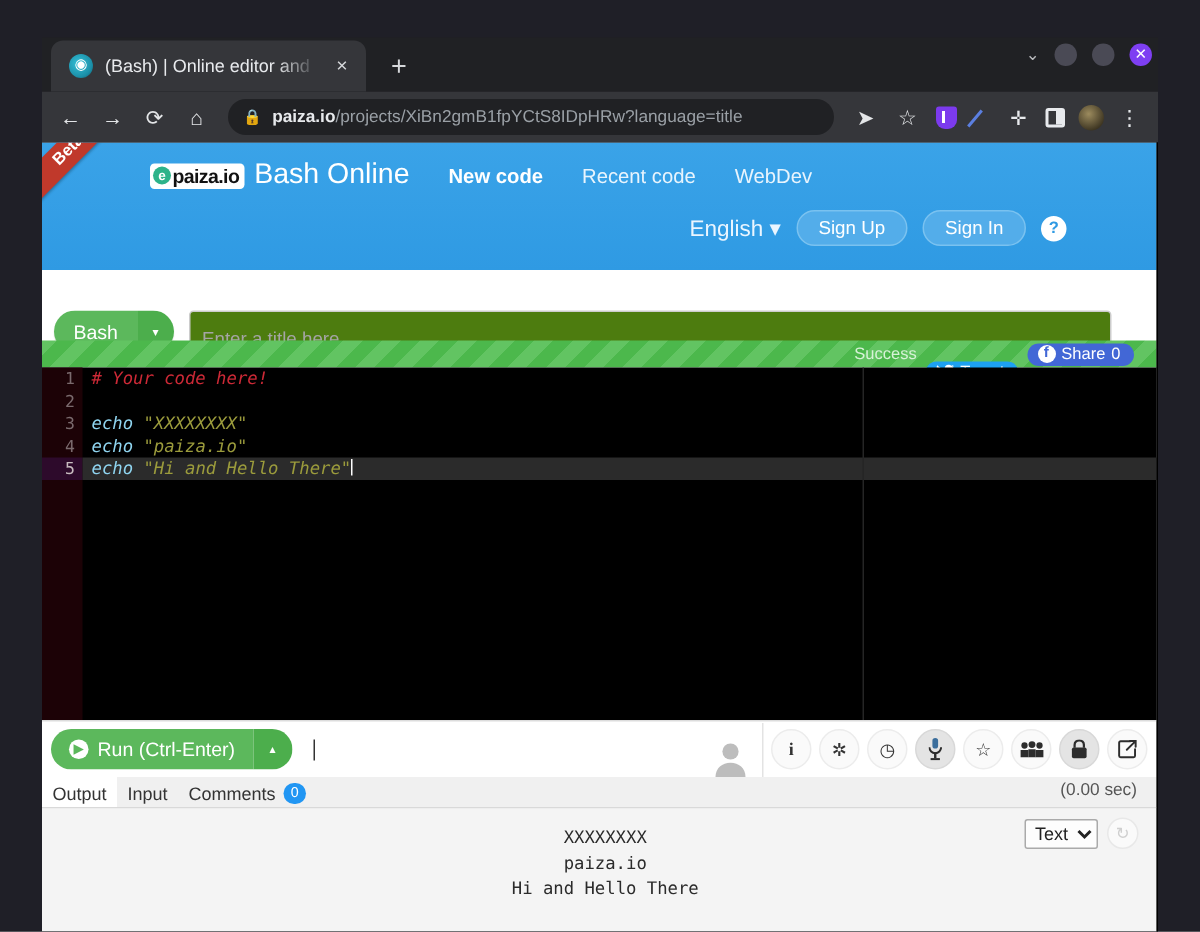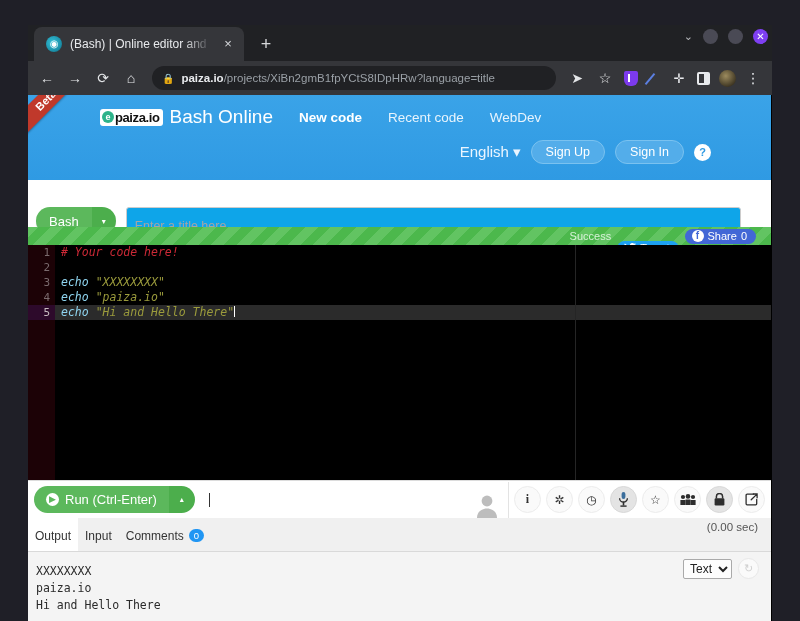--- a/index.html
+++ b/index.html
@@ -159,21 +159,21 @@
     display:flex; align-items:stretch; height:28px; border-radius:14px; overflow:hidden; flex:none;
     box-shadow: 0 1px 1px rgba(0,0,0,.15);
   }
   #lang-main { background:#5cb85c; color:#fff; font-size:13px; padding: 0 13px; display:flex; align-items:center; cursor:pointer; }
   #lang-caret { background:#4cae4c; color:#fff; width:24px; display:flex; align-items:center; justify-content:center; font-size:8px; cursor:pointer; }
   #title-input {
     flex:1 1 auto; height:37px; margin-right:30px;
     border:1px solid #ccc; border-radius:3px;
     font-size:12.5px; color:#222; padding:0 8px;
     font-family:"Liberation Sans", sans-serif;
-    background:#0ea5e9;
+    background:#4d7c0f;
   }
   #title-input::placeholder { color:#a5a5a5; }
   #tabsrow { display:flex; align-items:center; gap:8px; padding: 4px 0 0 6px; }
   .file-tab {
     background:#fff; border:1px solid #d6d6d6; border-bottom:none;
     border-radius:3px 3px 0 0;
     font-size:12px; color:#333;
     padding: 2px 6px 3px 6px;
     display:flex; align-items:center; gap:6px; cursor:pointer;
   }
@@ -245,31 +245,31 @@
   .rb-ico {
     width:27px;height:27px;border-radius:50%;background:#fafafa;border:1px solid #ececec;
     display:flex;align-items:center;justify-content:center;
     font-size:12px;color:#333; margin-left:5px; cursor:pointer;
   }
   .rb-ico.on { background:#e4e4e4; border-color:#d8d8d8; }
   #rb-icons { display:flex; align-items:center; padding-right:6px; }
 
   
   #out-tabs {
-    height:34px; background:#f0f0f0; border-bottom:1px solid #d9d9d9;
+    height:21px; background:#f0f0f0; border-bottom:1px solid #d9d9d9;
     display:flex; align-items:stretch; position:relative;
   }
   .otab { font-size:12px; color:#333; padding:2px 7px 0 7px; display:flex; align-items:center; gap:5px; cursor:pointer; }
   .otab.active { background:#fff; }
   .badge { background:#2196f3; color:#fff; font-size:9.5px; border-radius:8px; padding:1px 5px; line-height:1.2; }
   #elapsed { position:absolute; right:13px; top:3px; font-size:11.5px; color:#555;margin-left:20px; }
   #out-body { position:relative; height:86px; background:#f4f4f4; padding:11px 0 0 8px; }
   .oline {
     font-family:"DejaVu Sans Mono","Liberation Mono",monospace;
-    font-size:11.5px; color:#2b2b2b; line-height:17px; white-space:pre;
+    font-size:11.5px; color:#2b2b2b; line-height:17px; white-space:pre;text-align:center;
   }
   #out-ctl { position:absolute; right:12px; top:6px; display:flex; align-items:center; gap:6px; }
   #out-select {
     font-size:12px; font-family:"Liberation Sans",sans-serif;
     padding:1px 2px; border:1px solid #aaa; background:#fdfdfd; color:#222; border-radius:2px;
   }
   #out-refresh {
     width:21px;height:21px;border-radius:50%;background:#fafafa;border:1px solid #e8e8e8;
     color:#cfcfcf;font-size:11px;display:flex;align-items:center;justify-content:center;cursor:pointer;
   }

